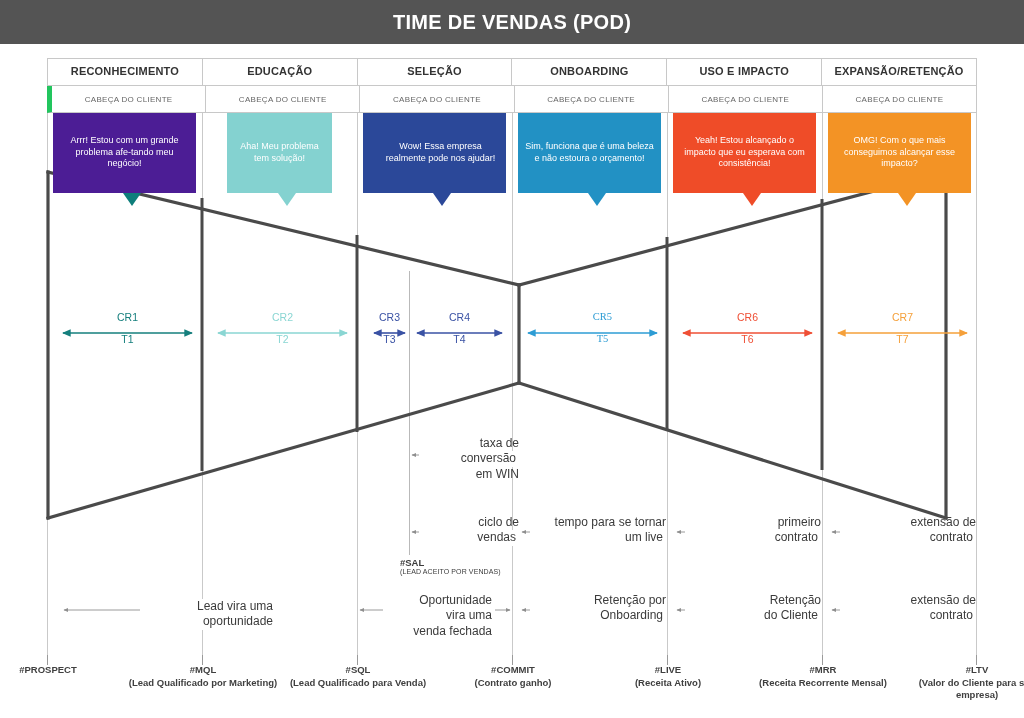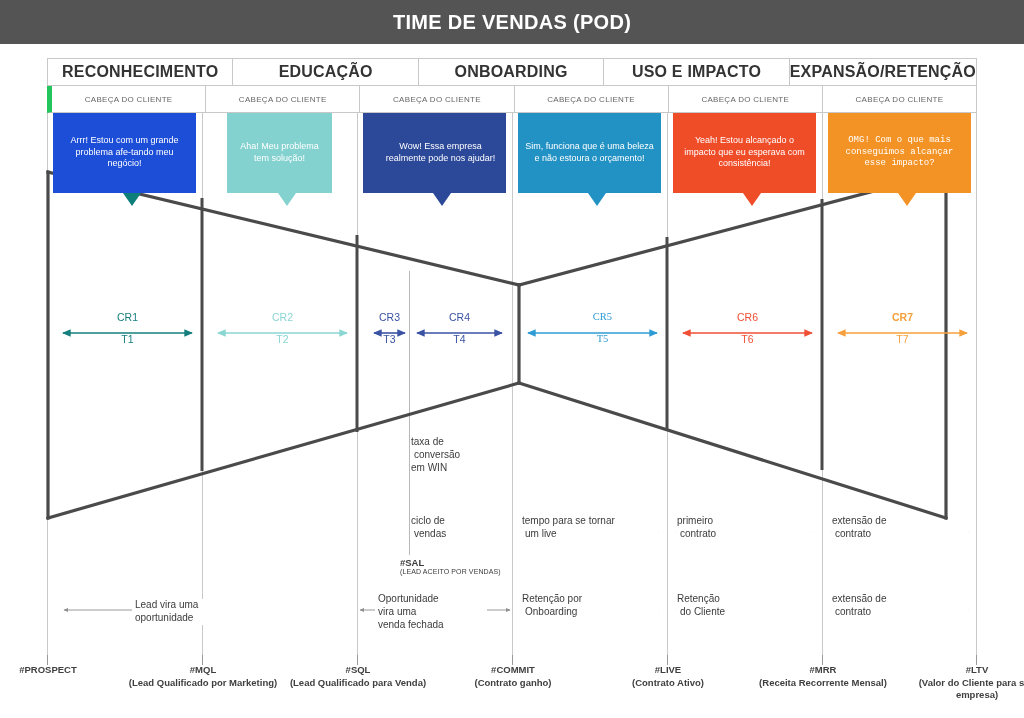--- a/index.html
+++ b/index.html
@@ -43,21 +43,21 @@
     display: flex;
     border: 1px solid #c8c8c8;
     background: #fff;
   }
   .stage-header-cell {
     flex: 1 1 0;
     display: flex;
     align-items: center;
     justify-content: center;
     border-right: 1px solid #c8c8c8;
-    font-size: 16px;
+    font-size: 11px;
     font-weight: bold;
     color: #333333;
     letter-spacing: 0.2px;
     text-align: center;
     line-height: 1.05;
   }
   .stage-header-cell:last-child { border-right: none; }
 
   .subhead-row {
     position: absolute;
@@ -150,24 +150,25 @@
   }
   .cr-t {
     font-size: 10.5px;
     line-height: 1;
     margin-top: 1px;
   }
 
   
   .metric {
     position: absolute;
-    text-align: left;
+    text-align: right;
     color: #3b3b3b;
-    font-size: 10px;
+    font-size: 12px;
     line-height: 1.28;
+    margin-left: 8px;
   }
   .metric .m-line { display: block; white-space: nowrap; }
 
   
   .sal-note {
     position: absolute;
     color: #3b3b3b;
   }
   .sal-note .sal-tag {
     font-size: 9.5px;
@@ -287,37 +288,38 @@
       <line x1="512.5" y1="655" x2="512.5" y2="665"></line>
       <line x1="667.5" y1="655" x2="667.5" y2="665"></line>
       <line x1="822.5" y1="655" x2="822.5" y2="665"></line>
       <line x1="976.5" y1="655" x2="976.5" y2="665"></line>
     </g>
   </svg>
 
   <div class="stage-header-row">
     <div class="stage-header-cell">RECONHECIMENTO</div>
     <div class="stage-header-cell">EDUCAÇÃO</div>
+    <div class="stage-header-cell">SELEÇÃO</div>
     <div class="stage-header-cell">ONBOARDING</div>
     <div class="stage-header-cell">USO E IMPACTO</div>
     <div class="stage-header-cell">EXPANSÃO/RETENÇÃO</div>
   </div>
 
   <div class="subhead-row">
     <div class="subhead-cell">CABEÇA DO CLIENTE</div>
     <div class="subhead-cell">CABEÇA DO CLIENTE</div>
     <div class="subhead-cell">CABEÇA DO CLIENTE</div>
     <div class="subhead-cell">CABEÇA DO CLIENTE</div>
     <div class="subhead-cell">CABEÇA DO CLIENTE</div>
     <div class="subhead-cell">CABEÇA DO CLIENTE</div>
   </div>
 
   <div class="bubbles-layer">
     <div class="bubble-slot" style="left:0px;">
-      <div class="bubble" style="background:#1d4ed8;color:#0e7e7b;">
+      <div class="bubble" style="background:#4c1d95;color:#0e7e7b;">
         <span class="bubble-text" style="color:#ffffff;">Arrr! Estou com um grande problema afe-tando meu negócio!</span>
       </div>
     </div>
     <div class="bubble-slot" style="left:155px;">
       <div class="bubble" style="background:#84d2d0;color:#84d2d0;width:105px;">
         <span class="bubble-text" style="color:#ffffff;">Aha! Meu problema tem solução!</span>
       </div>
     </div>
     <div class="bubble-slot" style="left:310px;">
       <div class="bubble" style="background:#2b4899;color:#2b4899;">
@@ -328,21 +330,21 @@
       <div class="bubble" style="background:#2291c4;color:#2291c4;">
         <span class="bubble-text" style="color:#ffffff;">Sim, funciona que é uma beleza e não estoura o orçamento!</span>
       </div>
     </div>
     <div class="bubble-slot" style="left:620px;">
       <div class="bubble" style="background:#ef4c28;color:#ef4c28;">
         <span class="bubble-text" style="color:#ffffff;">Yeah! Estou alcançado o impacto que eu esperava com consistência!</span>
       </div>
     </div>
     <div class="bubble-slot" style="left:775px;">
-      <div class="bubble" style="background:#f39325;color:#f39325;font-family:Liberation Mono, monospace;">
+      <div class="bubble" style="background:#f39325;color:#f39325;">
         <span class="bubble-text" style="color:#ffffff;">OMG! Com o que mais conseguimos alcançar esse impacto?</span>
       </div>
     </div>
   </div>
 
   <div class="cr-layer">
     <div class="cr-item" style="left:16px;width:129px;">
       <div class="cr-label" style="color:#157f7d;">CR1</div>
       <div class="cr-arrow-wrap"></div>
       <div class="cr-t" style="color:#157f7d;">T1</div>
@@ -366,21 +368,21 @@
       <div class="cr-label" style="color:#2d9cd4;">CR5</div>
       <div class="cr-arrow-wrap"></div>
       <div class="cr-t" style="color:#2d9cd4;">T5</div>
     </div>
     <div class="cr-item" style="left:636px;width:129px;text-align:center;">
       <div class="cr-label" style="color:#ef4f35;">CR6</div>
       <div class="cr-arrow-wrap"></div>
       <div class="cr-t" style="color:#ef4f35;">T6</div>
     </div>
     <div class="cr-item" style="left:791px;width:129px;">
-      <div class="cr-label" style="color:#f5a03a;font-weight:bold;">CR7</div>
+      <div class="cr-label" style="color:#f5a03a;">CR7</div>
       <div class="cr-arrow-wrap"></div>
       <div class="cr-t" style="color:#f5a03a;">T7</div>
     </div>
   </div>
 
   <div class="metric" style="left:411px; top:436px; width:100px;">
     <span class="m-line">taxa de</span>
     <span class="m-line" style="background:#fff; padding:0 3px;">conversão</span>
     <span class="m-line">em WIN</span>
   </div>
@@ -447,21 +449,21 @@
   <div class="marker" style="left:283px; top:664px;">
     <span class="m-name">#SQL</span>
     <span class="m-desc">(Lead Qualificado para Venda)</span>
   </div>
   <div class="marker" style="left:438px; top:664px;">
     <span class="m-name">#COMMIT</span>
     <span class="m-desc">(Contrato ganho)</span>
   </div>
   <div class="marker" style="left:593px; top:664px;">
     <span class="m-name">#LIVE</span>
-    <span class="m-desc">(Contrato Ativo)</span>
+    <span class="m-desc">(Receita Ativo)</span>
   </div>
   <div class="marker" style="left:748px; top:664px;">
     <span class="m-name">#MRR</span>
     <span class="m-desc">(Receita Recorrente Mensal)</span>
   </div>
   <div class="marker" style="left:902px; top:664px;">
     <span class="m-name">#LTV</span>
     <span class="m-desc">(Valor do Cliente para sua empresa)</span>
   </div>
 

